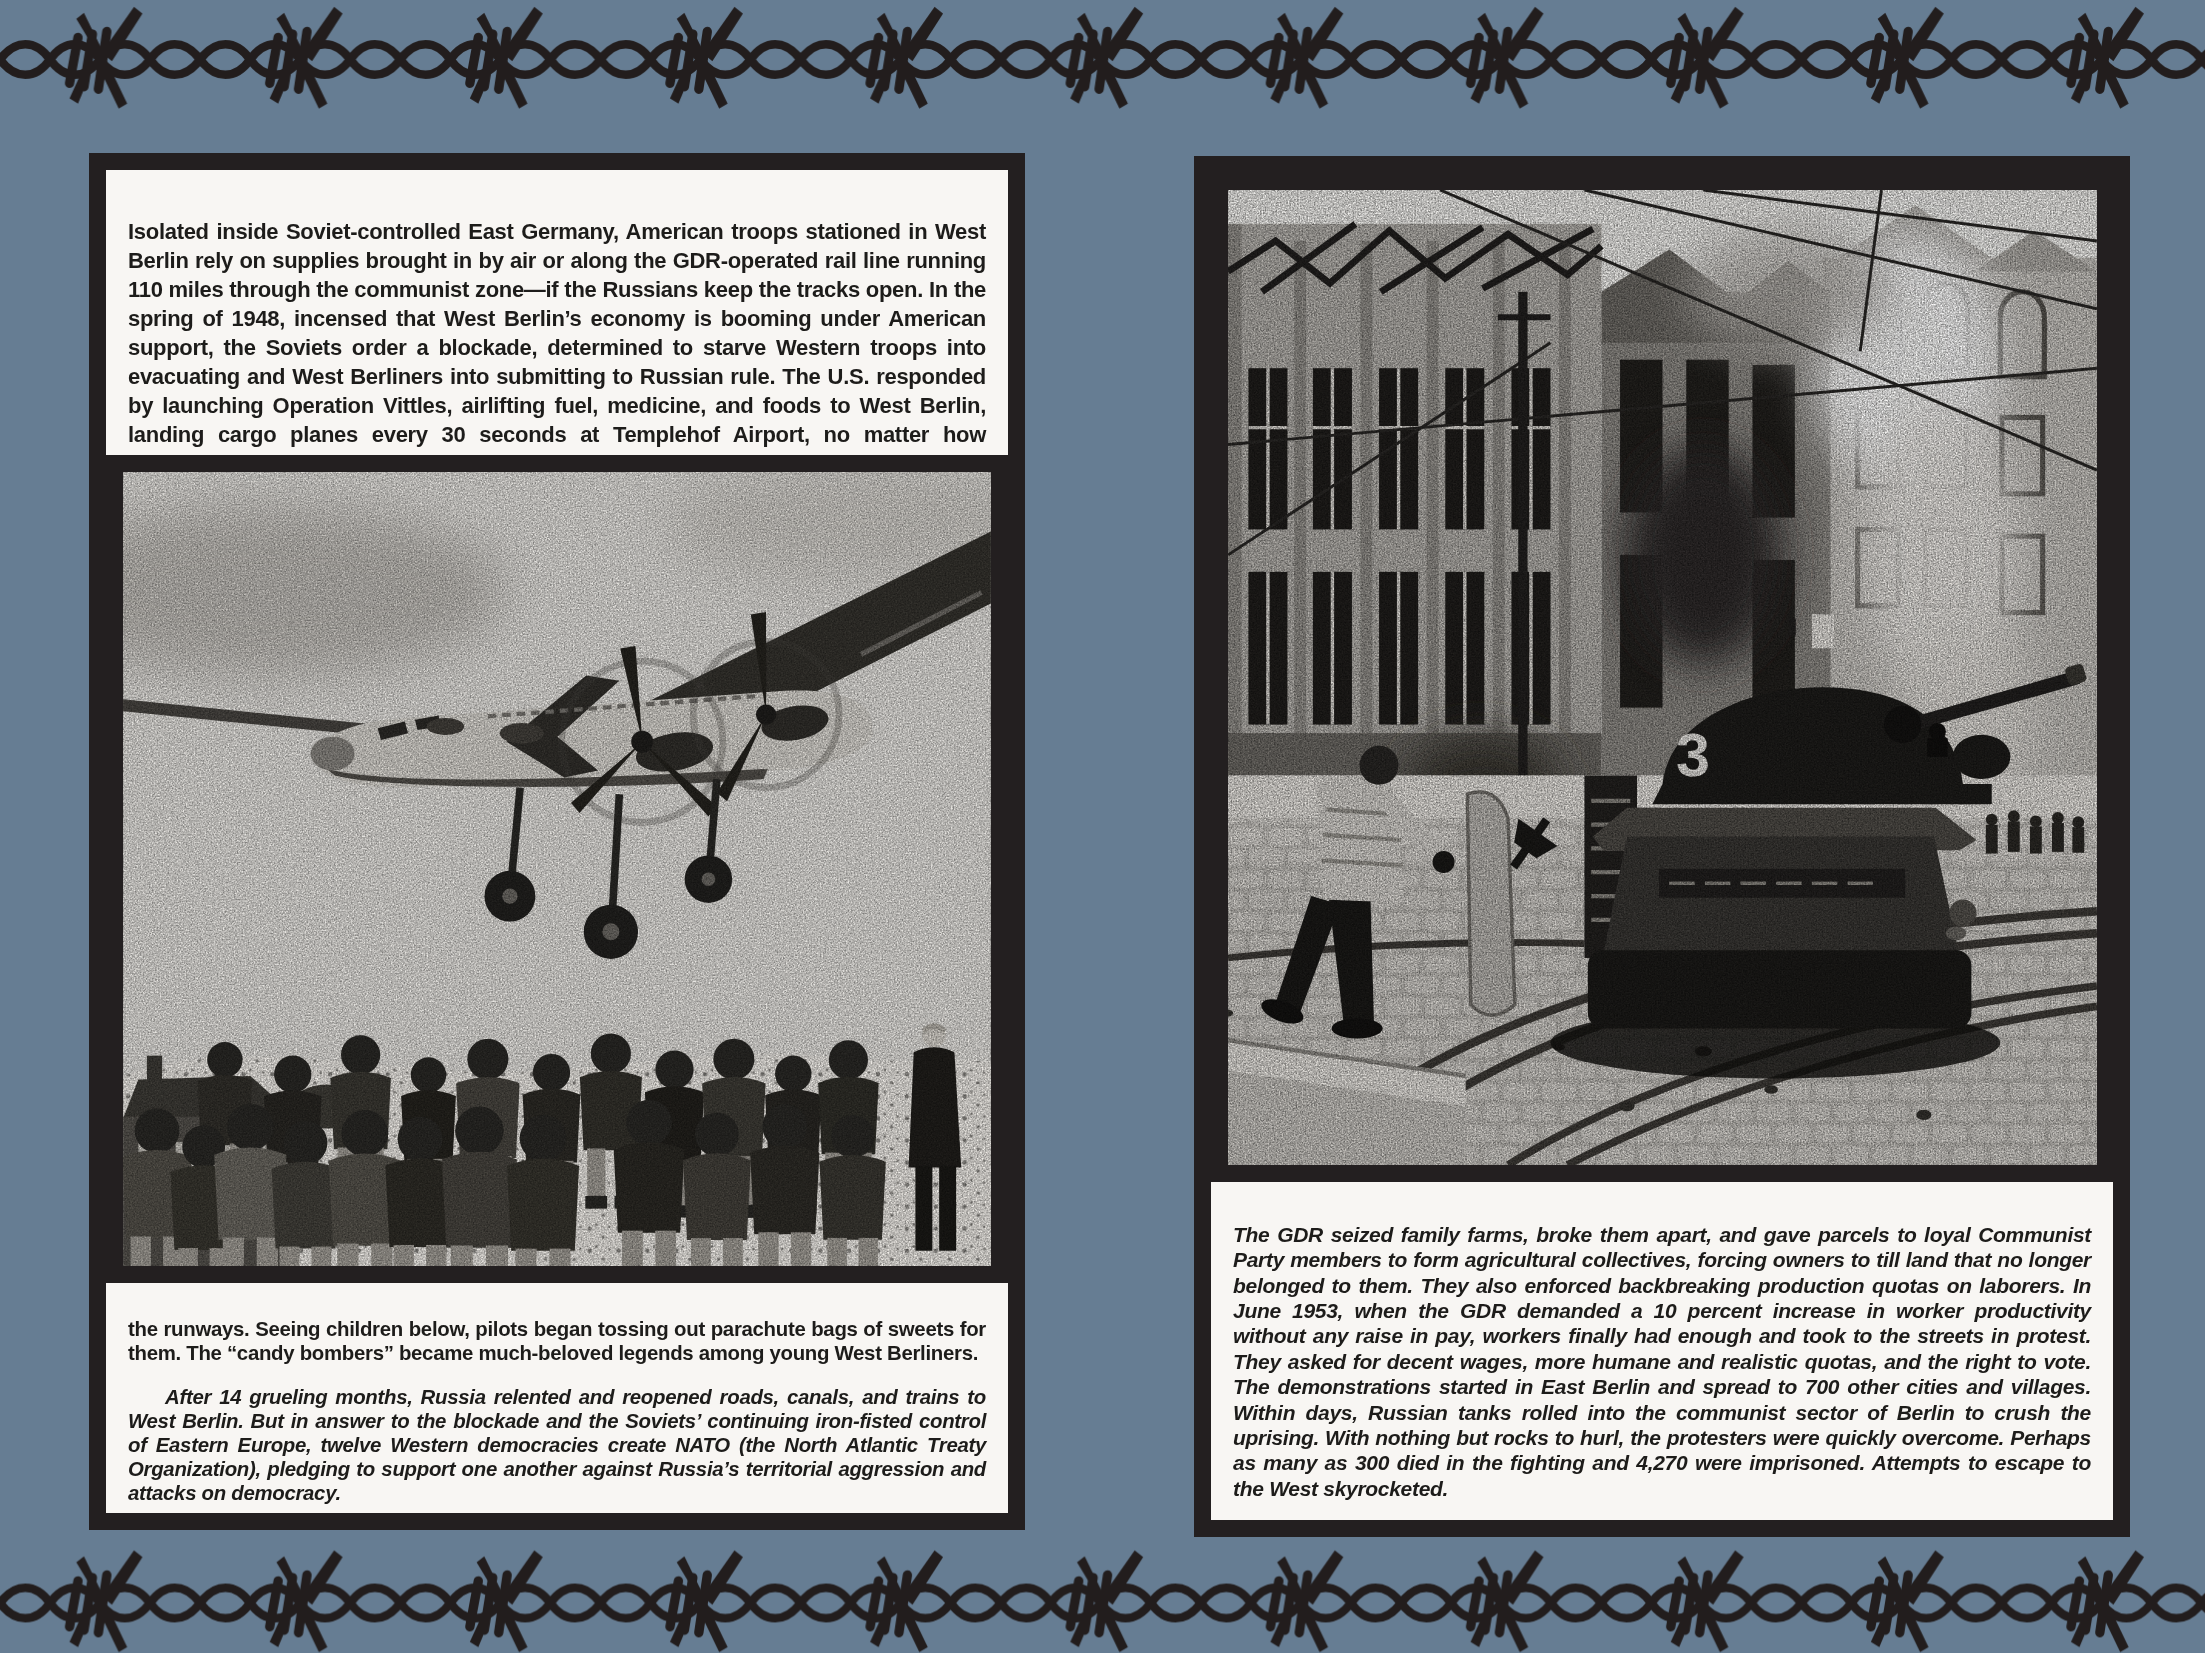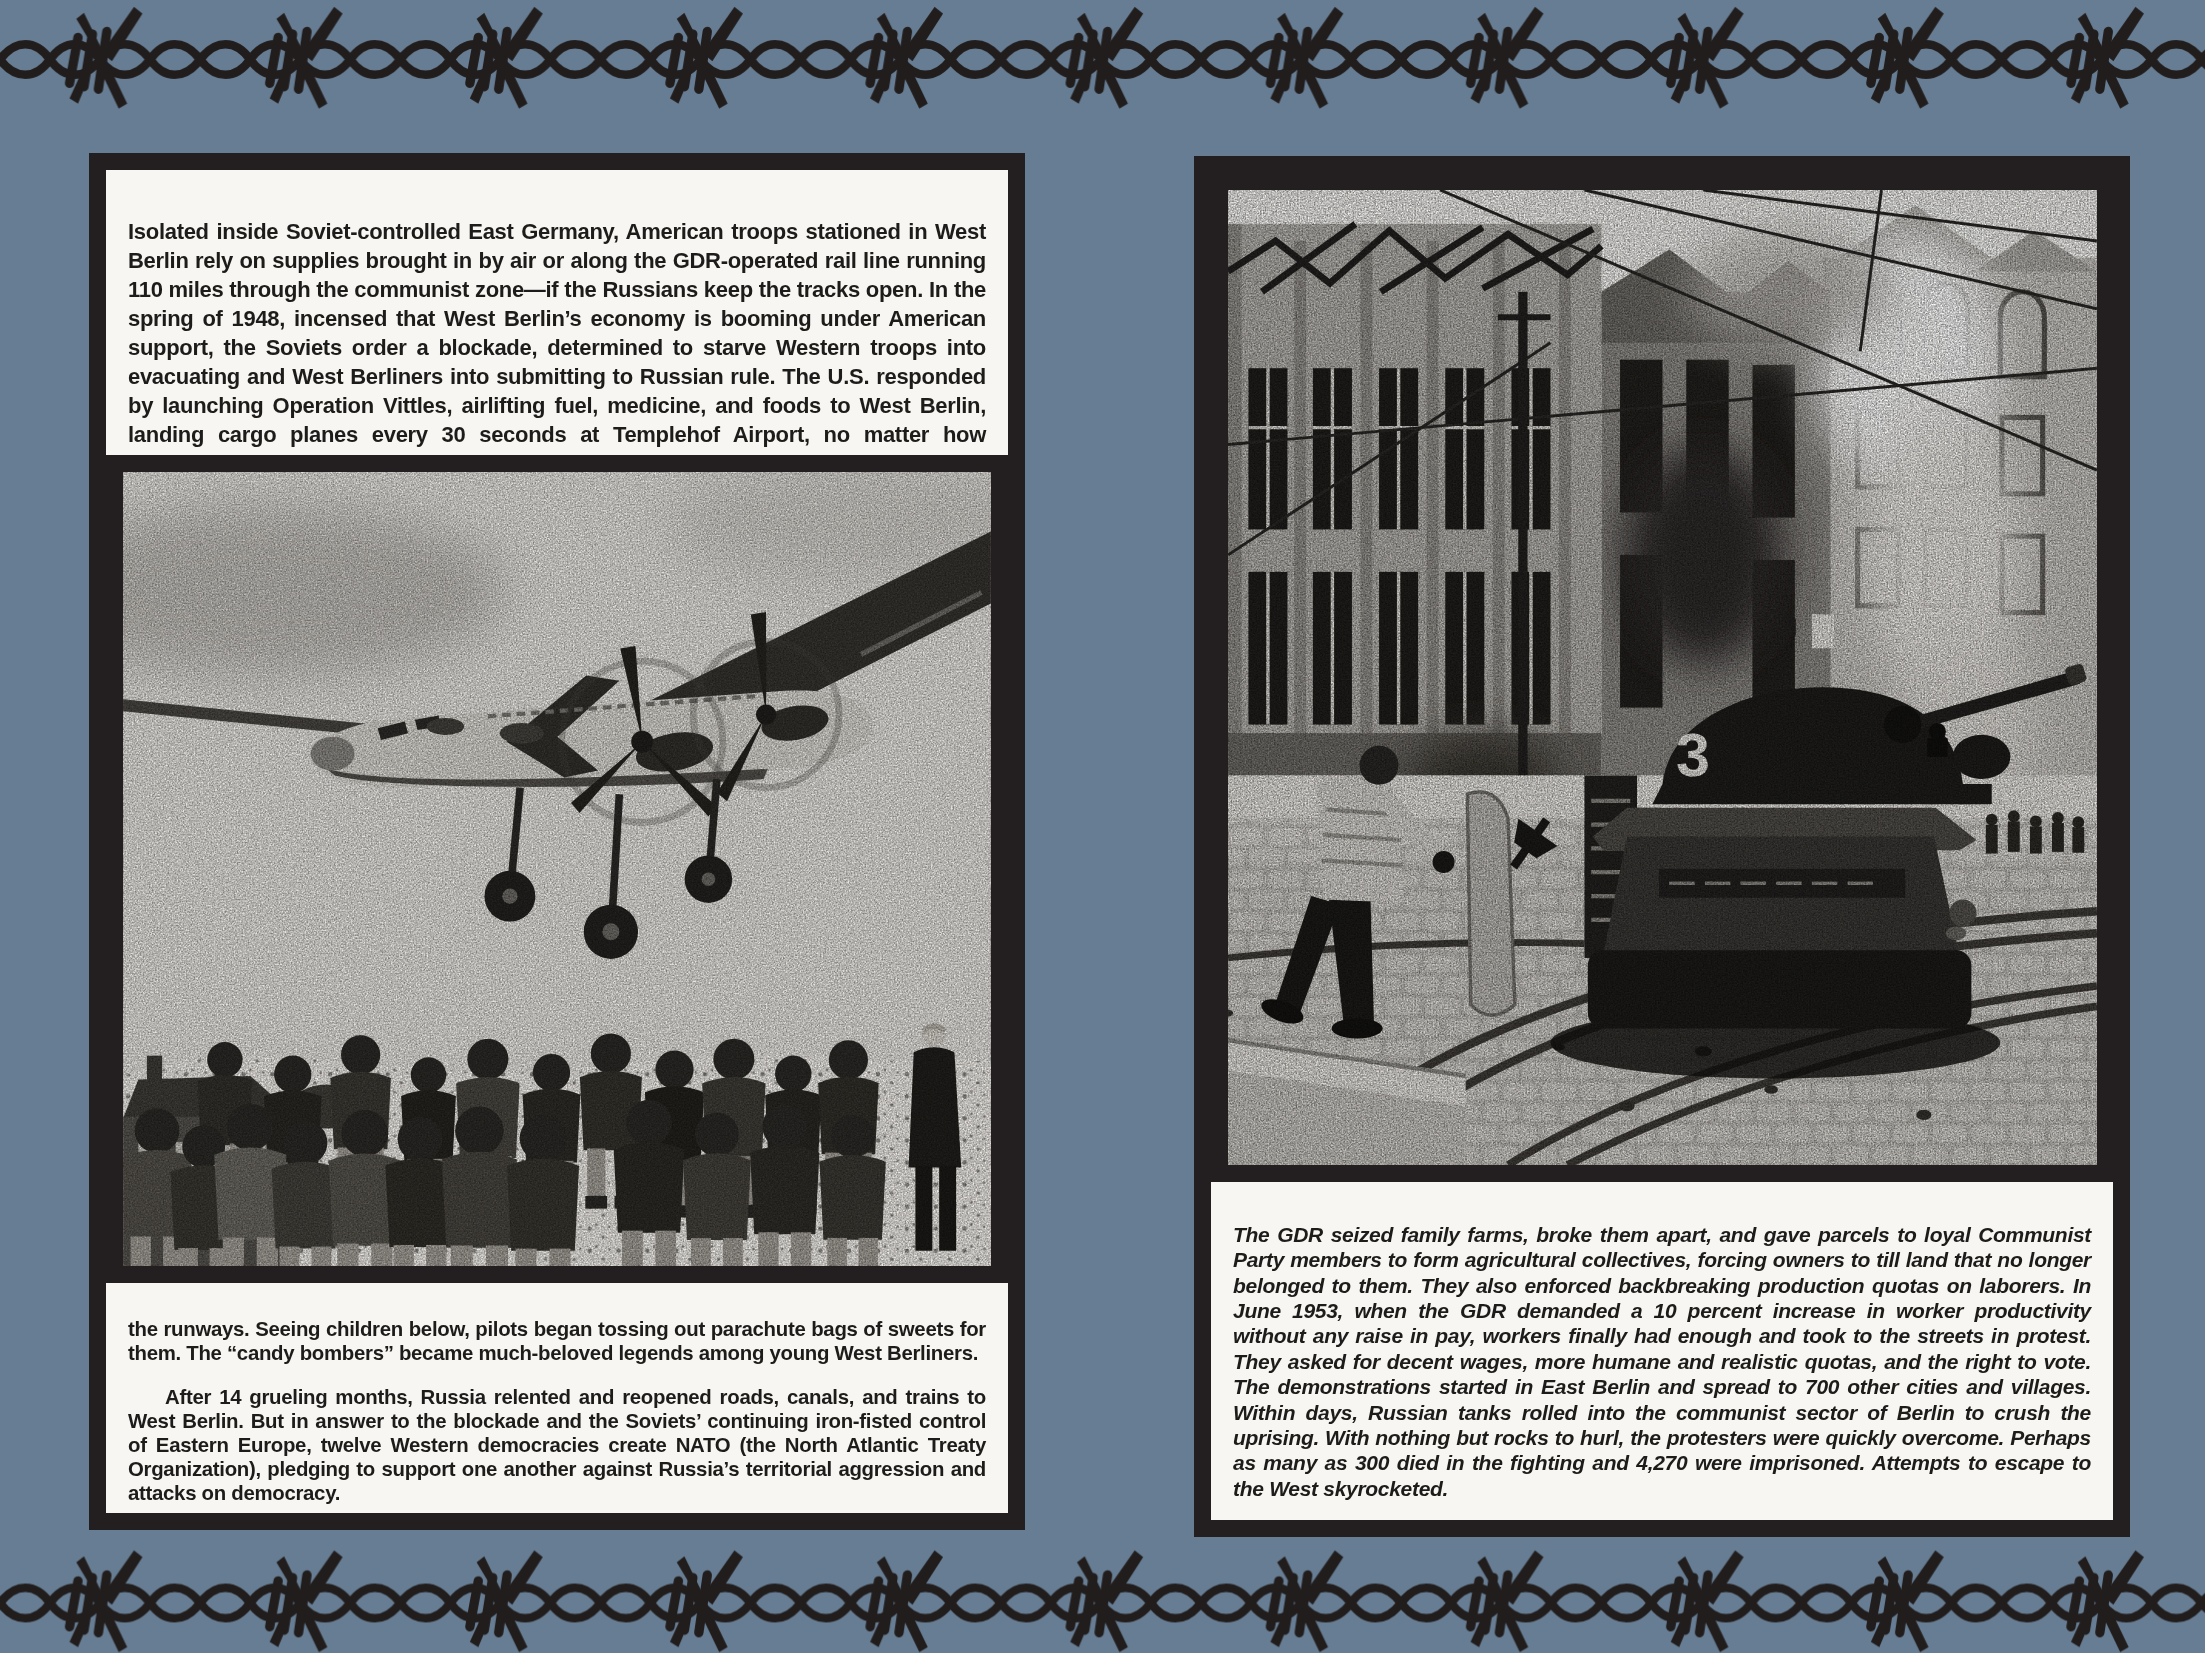--- a/index.html
+++ b/index.html
@@ -15,21 +15,21 @@
   .paper{background:#f8f6f3;flex:1;display:flex;flex-direction:column;overflow:hidden;}
   .txt{
     font-weight:bold;color:#1d1c1a;text-align:justify;
     letter-spacing:-0.3px;margin:0;
   }
   .intro-block{height:285px;box-sizing:border-box;padding:25.4px 22px 0;overflow:hidden;}
   .intro-block p{font-size:22px;line-height:29px;}
   .photo-frame{background:#231f20;padding:17px;margin:0;flex:none;line-height:0;}
   .outro-block{flex:1;box-sizing:border-box;padding:13.6px 22px 0;overflow:hidden;}
   .outro-block p{font-size:20.4px;line-height:24px;}
-  .outro-block p.indent{text-indent:37px;}
+  .outro-block p.indent{text-indent:37px;font-style:italic;}
   .caption-block{flex:1;box-sizing:border-box;padding:18.7px 22px 0;overflow:hidden;}
   .caption-block p{font-size:21px;line-height:25.4px;font-style:italic;}
   figure{margin:0;}
   svg{display:block;}
 </style>
 </head>
 <body>
 
 <svg class="wire-layer" xmlns="http://www.w3.org/2000/svg" xmlns:xlink="http://www.w3.org/1999/xlink" viewBox="0 0 2600 1950" width="2205" height="1654">
   <defs>

